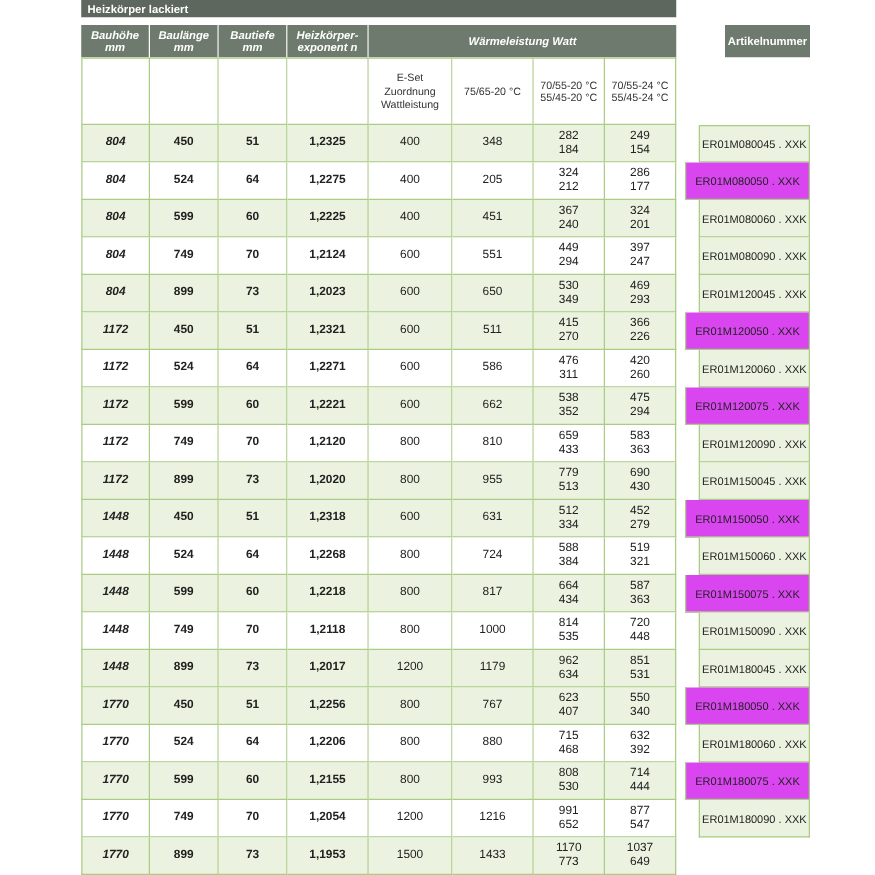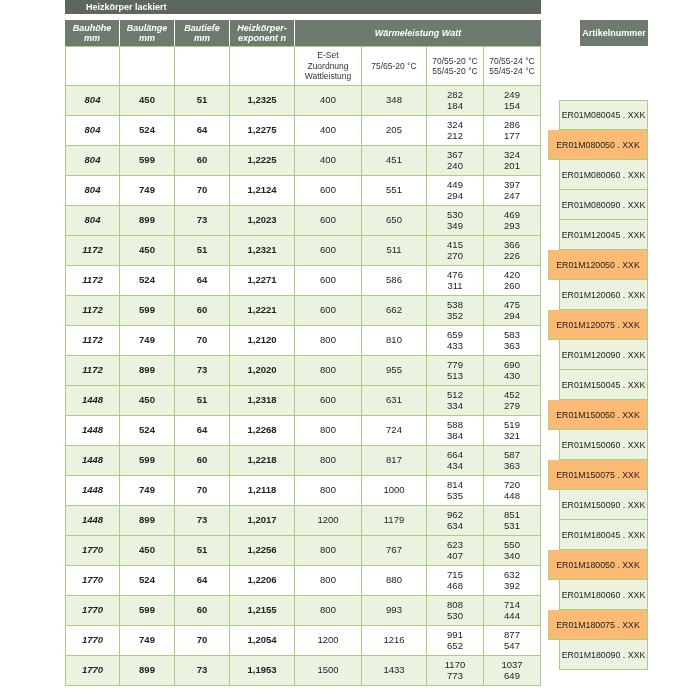--- a/index.html
+++ b/index.html
@@ -5,38 +5,38 @@
   * { box-sizing: border-box; margin: 0; padding: 0; }
   html, body { width: 700px; height: 700px; background: #fff; overflow: hidden; }
   body { font-family: "Liberation Sans", sans-serif; color: #222; }
 
   .layout { display: flex; margin-left: 65px; width: 583px; }
   .main-col { width: 476px; }
   .art-col  { width: 100px; margin-left: 7px; }
 
   .titlebar {
     height: 14px; background: #5e675d; color: #fff;
-    font-size: 9px; font-weight: bold; line-height: 14px; padding-left: 21px;
+    font-size: 9px; font-weight: bold; line-height: 14px; padding-left: 5px;
   }
   .topgap { height: 6px; background: #fff; }
   .art-topspacer { height: 20px; background: #fff; }
 
   .grid8 { display: grid; grid-template-columns: 55px 55px 55px 65px 67px 65px 57px 57px; }
 
   .header-row { height: 26px; font-style: italic; }
   .hcell {
     background: #6e7a6d; color: #fff; font-size: 9px; font-weight: bold;
     display: flex; align-items: center; justify-content: center; text-align: center;
     white-space: pre-line; line-height: 10.5px; border-right: 1px solid #fff;
   }
   .hcell.nosep { border-right: none; }
   .group-cell { grid-column: 5 / span 4; }
   .art-header { height: 26px; margin-left: 32px; }
 
-  .subheader-row { height: 40px; }
+  .subheader-row { height: 54px; }
   .scell {
     background: #fff; font-size: 8.5px; color: #333;
     display: flex; align-items: center; justify-content: center; text-align: center;
     white-space: pre-line; line-height: 10.5px;
     border-right: 1px solid #abcc85; border-bottom: 1px solid #abcc85; border-top: 1px solid #abcc85;
   }
   .scell.first { border-left: 1px solid #abcc85; }
 
   .trow { height: 30px; }
   .cell {
@@ -44,21 +44,21 @@
     font-size: 9.5px; line-height: 10.5px; white-space: pre-line;
     border-right: 1px solid #abcc85; border-bottom: 1px solid #abcc85;
     background: #fff;
   }
   .cell.first { border-left: 1px solid #abcc85; font-style: italic; }
   .cell.dim { font-weight: bold; }
   .trow.shaded .cell { background: #ebf3e0; }
 
   .art-subspacer { height: 54px; background: #fff; }
   .acell {
-    height: 30px; background: #fdba74;
+    height: 30px; background: #d946ef;
     display: flex; align-items: center; justify-content: center; text-align: center;
     font-size: 8.8px;
     border-left: 1px solid #abcc85; border-right: 1px solid #abcc85; border-bottom: 1px solid #abcc85;
   }
   .acell.top { border-top: 1px solid #abcc85; }
   .acell.shaded { background: #ebf3e0; margin-left: 11px; }
 </style>
 </head>
 <body>
 

